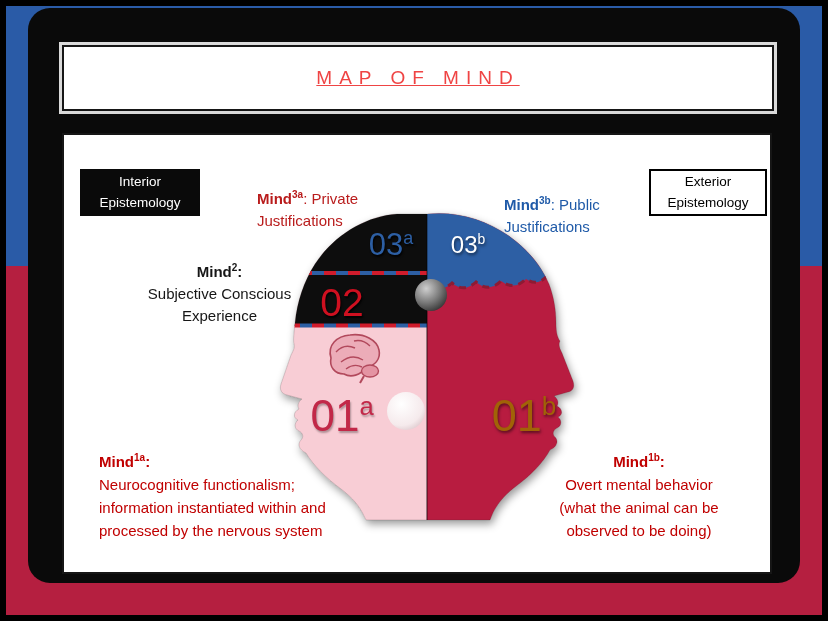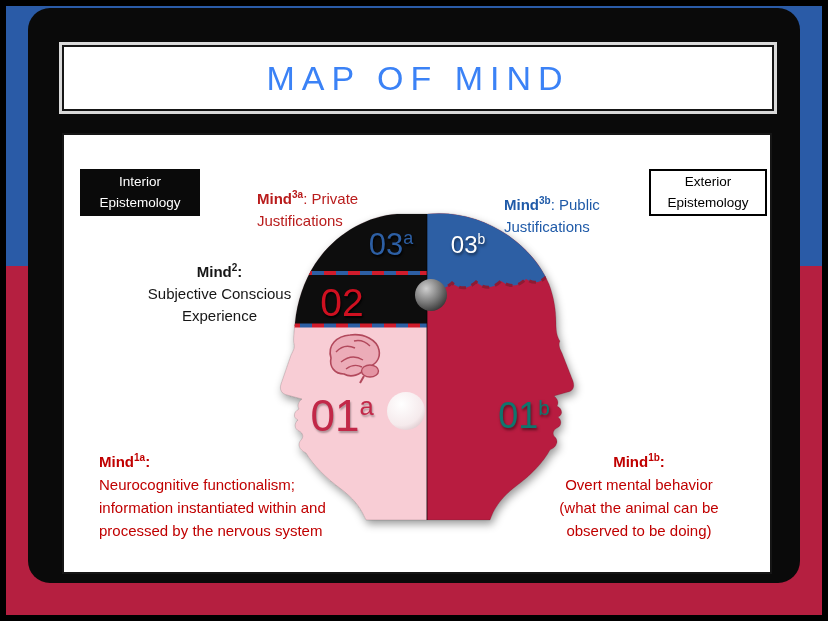--- a/index.html
+++ b/index.html
@@ -7,21 +7,21 @@
   body { font-family:"Liberation Sans", sans-serif; background:#000; overflow:hidden; }
 
   .stage { position:relative; width:828px; height:621px; background:#000; overflow:hidden; }
   .bg-top    { position:absolute; left:6px; top:6px;   width:816px; height:260px; background:var(--bg-blue,#2a5ba7); }
   .bg-bottom { position:absolute; left:6px; top:266px; width:816px; height:349px; background:var(--bg-crimson,#b51f40); }
   .frame { position:absolute; left:28px; top:8px; width:772px; height:575px; background:var(--frame-black,#0a0a0a); border-radius:22px; }
 
   .titlebar { position:absolute; left:62px; top:45px; width:712px; height:66px; background:#fff;
               border:2px solid #161616; box-shadow:0 0 0 3px rgba(255,255,255,0.85);
               display:flex; align-items:center; justify-content:center; }
-  .title-text { font-size:34px; letter-spacing:7px; color:#3b82f6; font-weight:500; }
+  .title-text { font-size:19px; letter-spacing:7px; color:#ef4444; font-weight:500;text-decoration:underline; }
 
   .panel { position:absolute; left:62px; top:133px; width:710px; height:441px; background:#fff; border:2px solid #161616; }
   .panel svg { position:absolute; left:0; top:0; }
 
   .legend { position:absolute; display:flex; align-items:center; justify-content:center;
             text-align:center; font-size:13.5px; line-height:1.5; }
   .legend-interior { left:16px;  top:34px; width:120px; height:47px; background:#0a0a0a; color:#fff; }
   .legend-exterior { left:585px; top:34px; width:118px; height:47px; background:#fff; color:#000; border:2px solid #000; }
   .legend span { display:block; width:92px; }
 
@@ -35,21 +35,21 @@
   .off       { stroke-dashoffset:12; }
   .dash-darkred { stroke:#8d1b33; stroke-width:3; stroke-dasharray:7 6; fill:none; }
 
   
   .num { position:absolute; font-weight:400; transform:translate(-50%,-50%); white-space:nowrap; }
   .num sup { font-size:0.58em; }
   .num-03a { left:327px; top:110px; font-size:31px; color:var(--num-blue,#2d5fa4); text-shadow:1px 2px 2px rgba(0,0,0,0.85); }
   .num-03b { left:404px; top:110px; font-size:24px; color:#fff; text-shadow:1px 2px 3px rgba(0,0,0,0.55); }
   .num-02  { left:278px; top:168px; font-size:39px; color:var(--num-red,#cf1020); text-shadow:1px 2px 2px rgba(0,0,0,0.85); }
   .num-01a { left:278px; top:281px; font-size:44px; color:var(--num-crimson,#c22848); text-shadow:1px 2px 2px rgba(0,0,0,0.3); }
-  .num-01b { left:460px; top:281px; font-size:36px; color:#0f766e; text-shadow:1px 2px 3px rgba(0,0,0,0.5); }
+  .num-01b { left:460px; top:281px; font-size:45px; color:#a16207; text-shadow:1px 2px 3px rgba(0,0,0,0.5); }
 
   
   .lbl { position:absolute; font-size:15px; }
   .lbl sup { font-size:10px; font-weight:bold; }
   .lbl-mind3a { left:193px; top:49px;  width:128px; color:#b91c1c; line-height:22px; }
   .lbl-mind3b { left:440px; top:55px;  width:128px; color:var(--text-blue,#1f5aa8); line-height:22px; }
   .lbl-mind2  { left:72px;  top:122px; width:167px; color:#161616; text-align:center; line-height:22px; }
   .lbl-mind1a { left:35px;  top:311px; width:236px; color:var(--text-red,#c00000); line-height:23px; }
   .lbl-mind1b { left:488px; top:311px; width:174px; color:var(--text-red,#c00000); text-align:center; line-height:23px; }
 </style>

